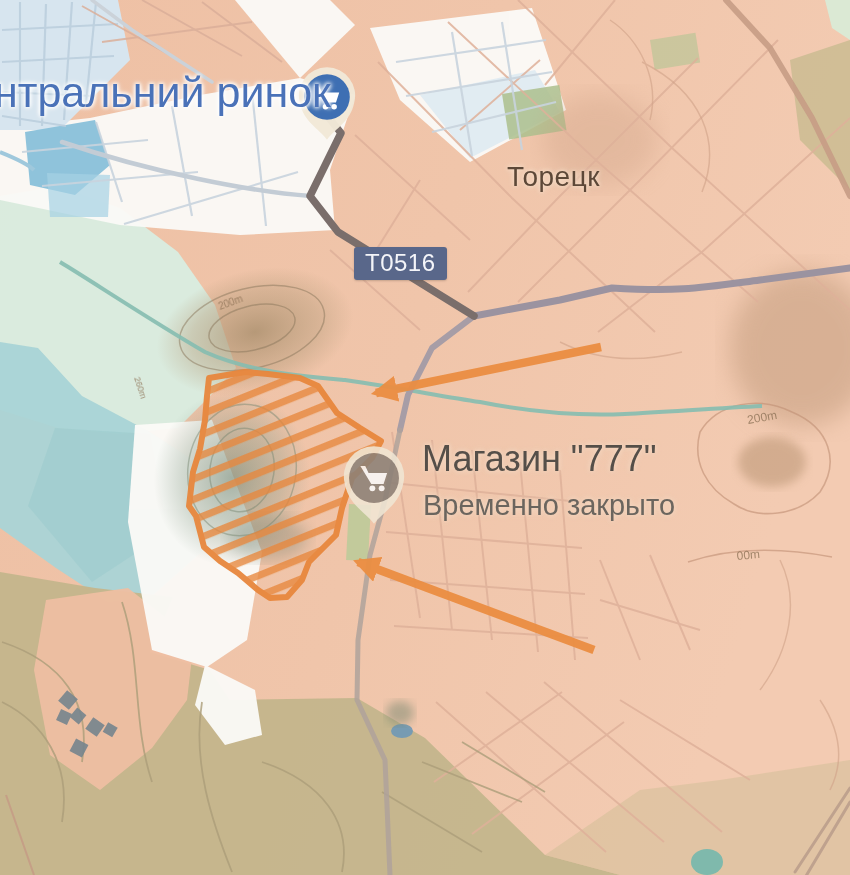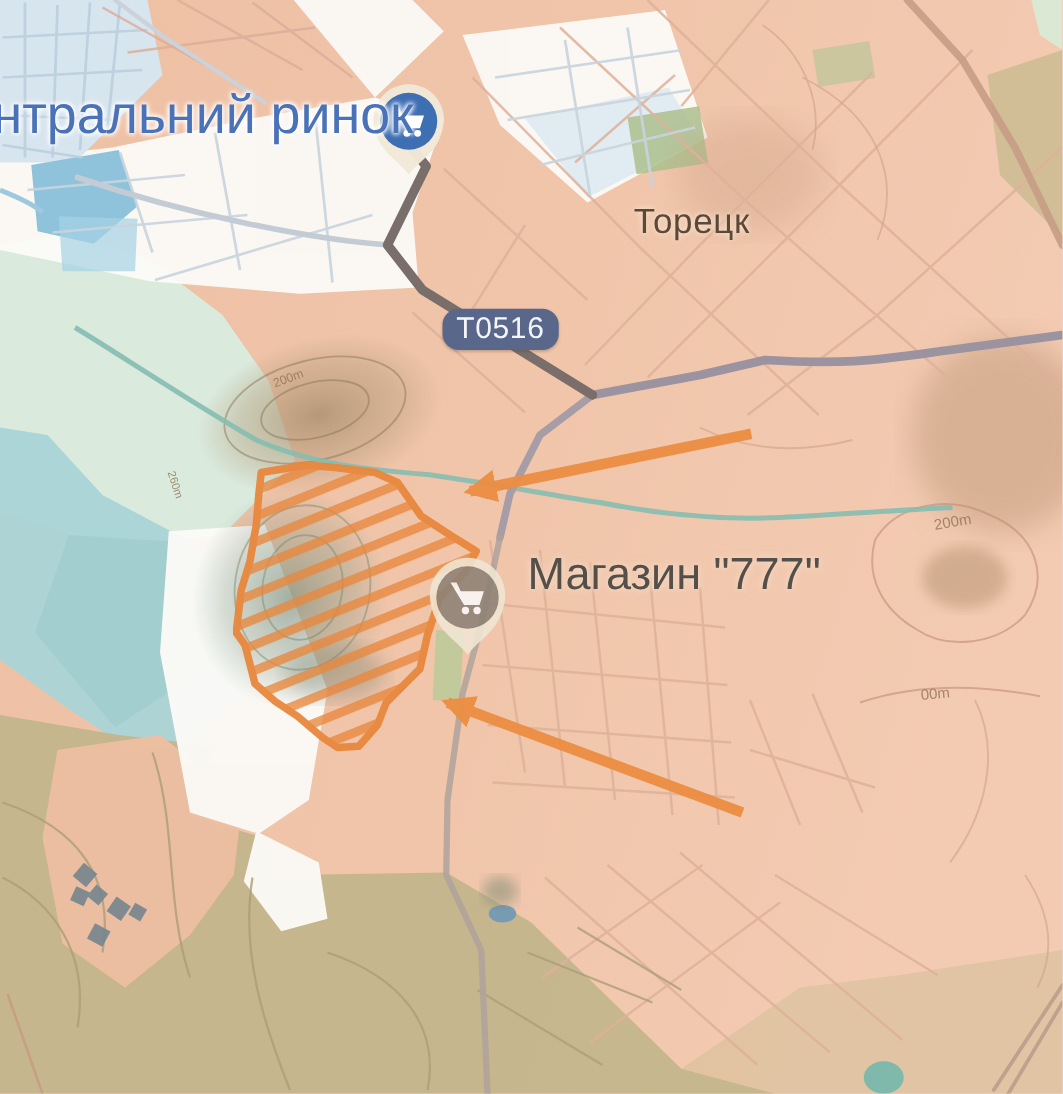--- a/index.html
+++ b/index.html
@@ -14,21 +14,21 @@
     left:-6px;top:70px;font-size:43px;font-weight:500;color:#4A72B8;
     text-shadow:0 0 4px #fff,0 0 4px #fff,0 0 6px #fff;
   }
   .lbl-city{
     left:507px;top:162px;font-size:28px;font-weight:400;color:#5D4838;
     letter-spacing:.5px;
     text-shadow:0 0 4px rgba(246,225,205,.95),0 0 6px rgba(246,225,205,.9);
   }
   .lbl-badge{
     left:354px;top:247px;font-size:24px;font-weight:500;color:#F4F5F9;
-    background:#59678A;padding:3px 11px 5px;border-radius:13px;letter-spacing:.5px;
+    background:#59678A;padding:3px 11px 5px;border-radius:3px;letter-spacing:.5px;
     box-shadow:0 1px 2px rgba(70,60,50,.25);
   }
   .lbl-poi-title{
     left:422px;top:440px;font-size:36px;font-weight:400;color:#554F49;
     text-shadow:0 0 5px rgba(243,216,194,.95),0 0 7px rgba(243,216,194,.9);
   }
   .lbl-poi-status{
     left:423px;top:490px;font-size:29px;font-weight:400;color:#6B655E;
     text-shadow:0 0 5px rgba(243,216,194,.95),0 0 7px rgba(243,216,194,.9);
   }
@@ -278,13 +278,14 @@
     <g transform="scale(1.05)" opacity="0.95">
       <use href="#cartIcon" x="-16" y="-16" width="32" height="32"></use>
     </g>
   </g>
 </svg>
 
   <div class="lbl lbl-market">нтральний ринок</div>
   <div class="lbl lbl-city">Торецк</div>
   <div class="lbl lbl-badge">T0516</div>
   <div class="lbl lbl-poi-title">Магазин "777"</div>
+  <div class="lbl lbl-poi-status">Временно закрыто</div>
 </div>
 
 </body></html>

